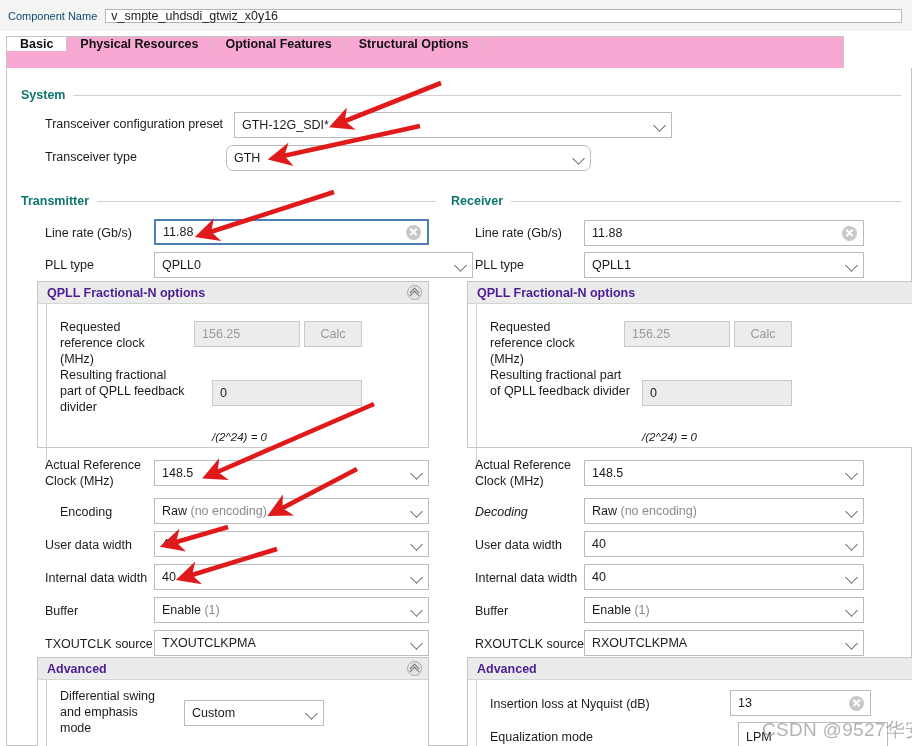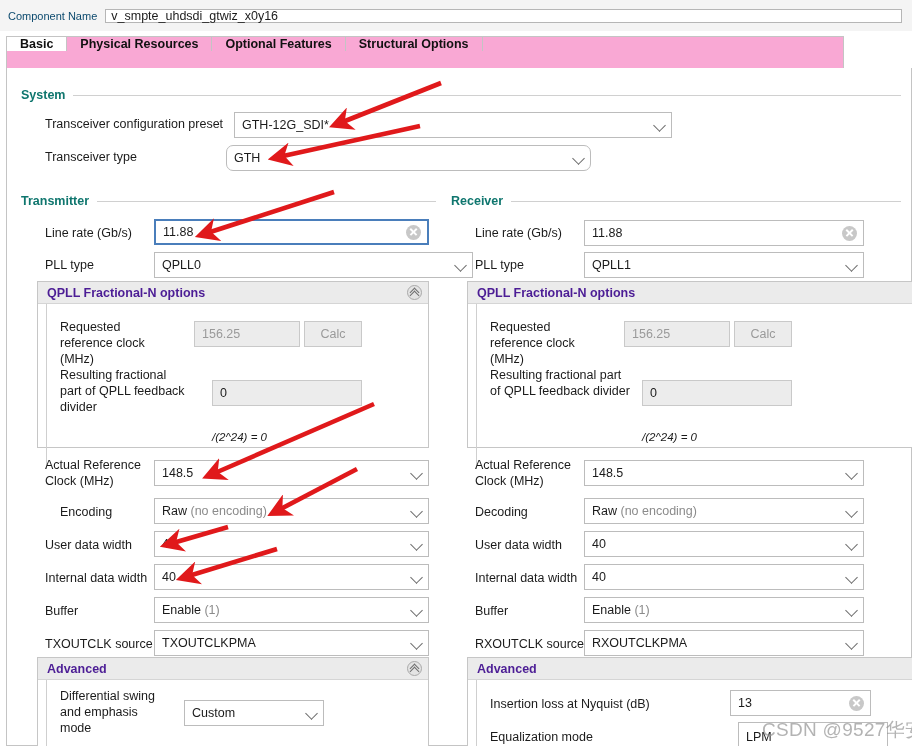--- a/index.html
+++ b/index.html
@@ -381,21 +381,21 @@
     </div>
 
     <div class="row" style="left:468px; top:389px; width:105px;">
       <span class="rowlabel wrap">Actual Reference Clock (MHz)</span>
     </div>
     <div class="field" style="left:577px; top:392px; width:280px;">
       <span class="val">148.5</span>
       <span class="chev"></span>
     </div>
 
-    <div class="row" style="left:468px; top:437px;">
+    <div class="row" style="left:468px; top:437px;font-style:italic;">
       <span class="rowlabel">Decoding</span>
     </div>
     <div class="field" style="left:577px; top:430px; width:280px;">
       <span class="val"><span>Raw</span> <span class="muted">(no encoding)</span></span>
       <span class="chev"></span>
     </div>
 
     <div class="row" style="left:468px; top:470px;">
       <span class="rowlabel">User data width</span>
     </div>

